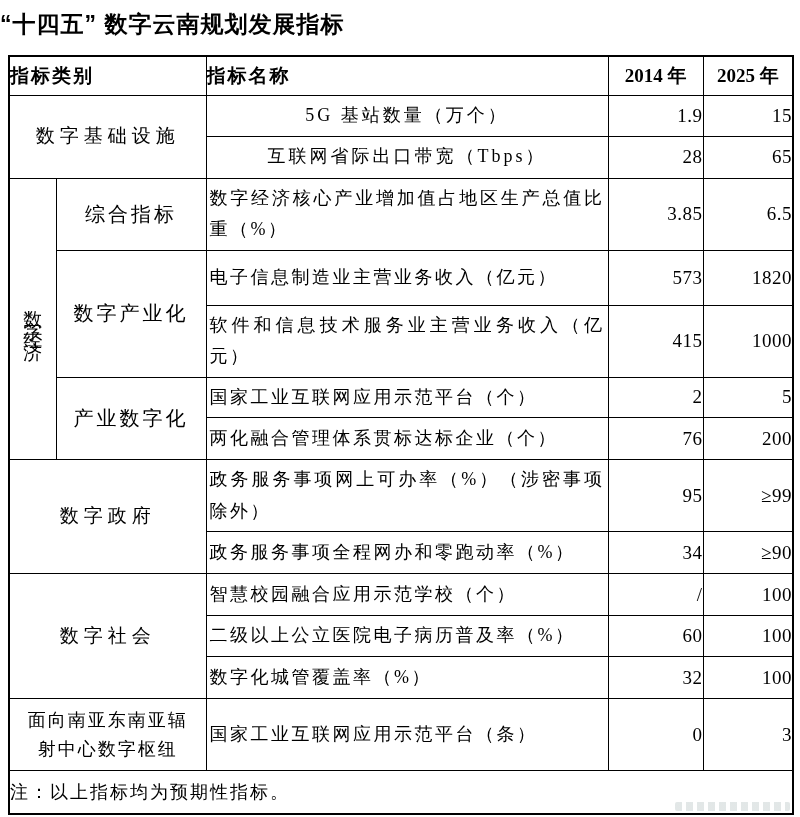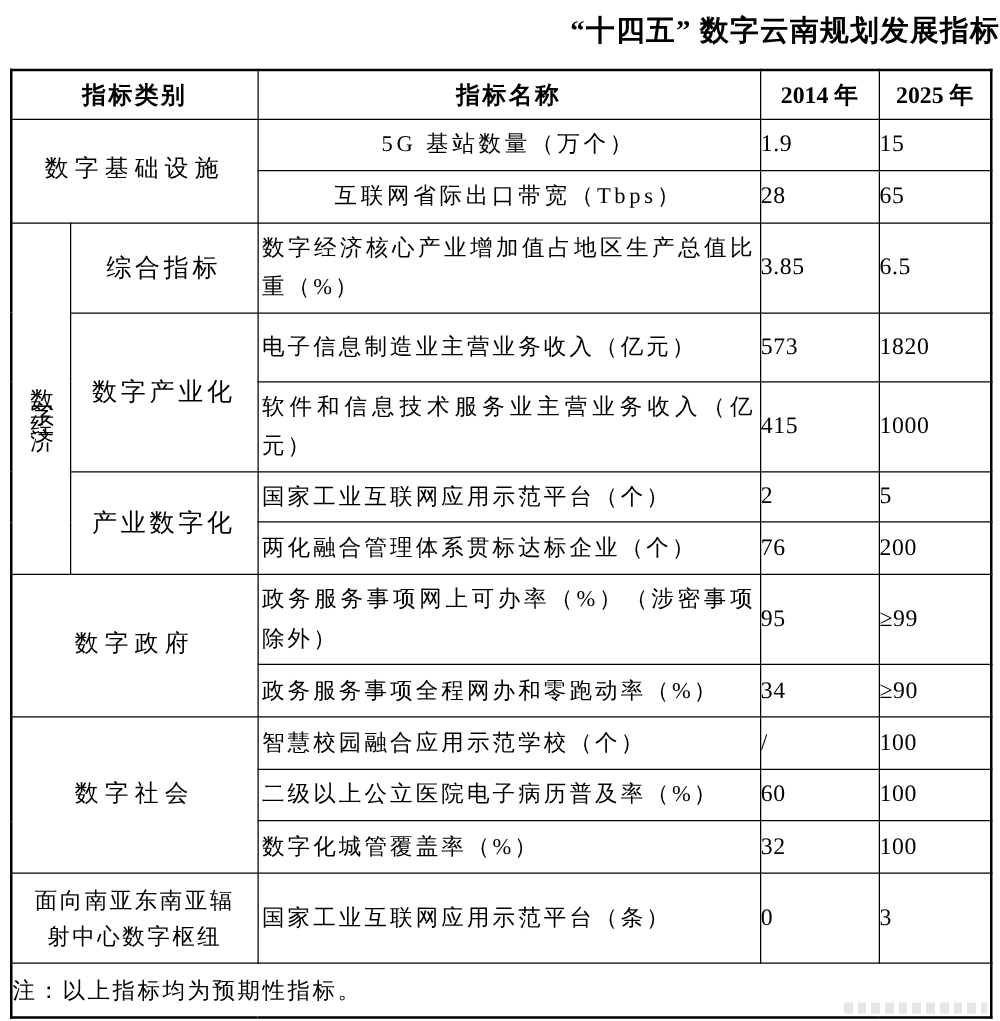--- a/index.html
+++ b/index.html
@@ -2,55 +2,55 @@
 <html><head>
 <meta charset="utf-8">
 <style>
   * { margin:0; padding:0; box-sizing:border-box; }
   body {
     width:800px; height:817px; background:#ffffff; color:#000;
     font-family:"Liberation Serif","DejaVu Serif",serif;
     position:relative; overflow:hidden;
   }
   .title {
-    text-align:right; padding-top:9px;
-    font-family:Liberation Serif, serif;
+    text-align:left; padding-top:9px;
+    font-family:Liberation Sans, sans-serif;
     font-weight:bold; font-size:23px; letter-spacing:1px; color:#000;
   }
   table.indicators {
     border-collapse:collapse; table-layout:fixed;
     width:784px; margin:15px 0 0 8px;
     border:2px solid #000;
   }
   .indicators td, .indicators th {
     border:1px solid #000; vertical-align:middle;
     font-size:18px; color:#000; overflow:hidden;
   }
   th.hdr {
     font-family:"Liberation Sans","DejaVu Sans",sans-serif;
-    font-weight:bold; font-size:19px; letter-spacing:2px; text-align:center;
+    font-weight:bold; font-size:19px; letter-spacing:2px; text-align:left;
   }
   th.hdr-year {
     font-family:"Liberation Serif","DejaVu Serif",serif;
     font-weight:bold; font-size:19px; text-align:center; letter-spacing:0;
   }
   td.cat { text-align:center; letter-spacing:5px; font-size:19px; padding:0 17px; line-height:1.6; }
   td.cat-wrap { letter-spacing:2px; font-size:18px; }
   td.subcat { text-align:center; letter-spacing:3px; font-size:20px; }
   td.vert { text-align:center; padding:0; }
   td.vert .vtext {
     writing-mode:vertical-lr; text-orientation:upright;
     letter-spacing:0.55em; font-size:19px; margin:0 auto; display:inline-block;
   }
   td.name {
     text-align:justify; text-justify:inter-character;
     letter-spacing:2.5px; padding:4px 3px; line-height:1.75;
   }
   td.name.center { text-align:center; letter-spacing:3px; padding:0 4px; }
-  td.val { text-align:left; font-size:19px; letter-spacing:0.5px;margin-left:23px; }
+  td.val { text-align:right; font-size:19px; letter-spacing:0.5px;margin-left:23px; }
   td.note-cell {
     font-size:18px; letter-spacing:2px; text-align:left;
   }
   .watermark {
     position:absolute; right:10px; bottom:6px; width:115px; height:9px;
     opacity:0.28;
     background:repeating-linear-gradient(90deg,#9aa 0 7px,transparent 7px 11px);
     border-radius:2px; pointer-events:none;
   }
 </style>

